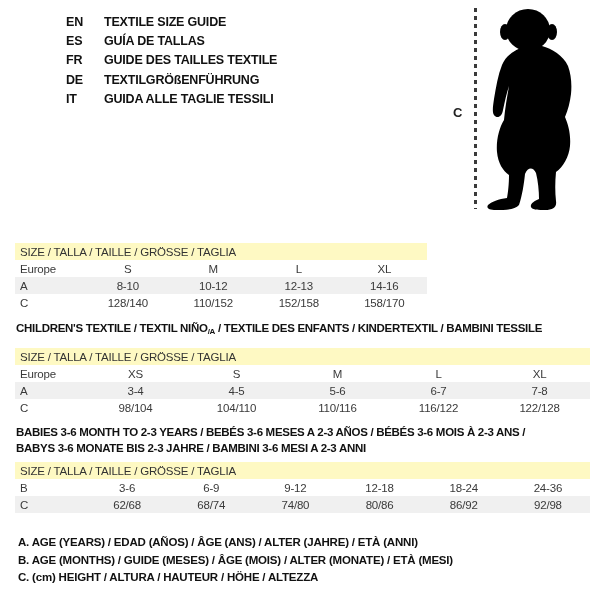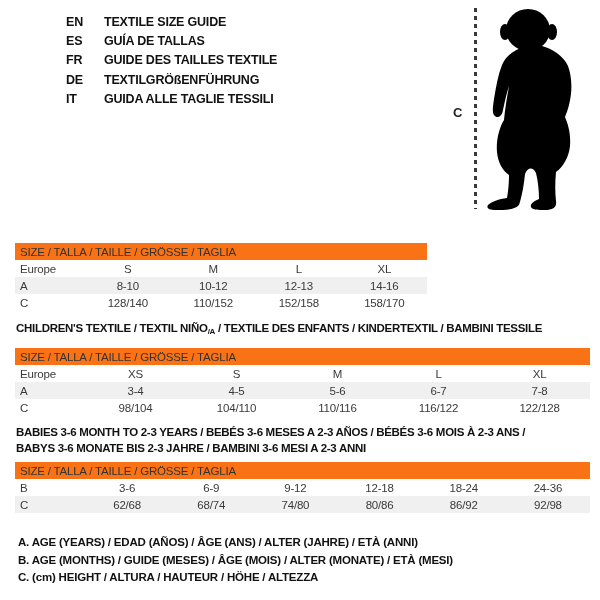--- a/index.html
+++ b/index.html
@@ -16,21 +16,21 @@
   .dotted-line{position:absolute;left:34px;top:8px;width:3px;height:201px;
     background:repeating-linear-gradient(to bottom,#3a3a3a 0 4px,transparent 4px 8px);}
   .height-label{position:absolute;left:13px;top:105px;font-weight:bold;font-size:13px;color:#222;}
   .baby{position:absolute;left:44px;top:5px;}
   
   .tbl-title{position:absolute;left:16px;font-weight:bold;font-size:11.5px;color:#111;letter-spacing:-0.3px;line-height:16px;white-space:nowrap;}
   .sub{font-size:8px;vertical-align:-2px;}
   
   table.size-table{position:absolute;left:15px;border-collapse:collapse;table-layout:fixed;
     font-size:11.5px;color:#3a3a3a;letter-spacing:-0.2px;}
-  table.size-table th{background:#f97316;color:#333;text-align:left;font-weight:normal;
+  table.size-table th{background:#fef9c3;color:#333;text-align:left;font-weight:normal;
     height:17px;padding:0 0 0 5px;font-size:11.5px;}
   table.size-table td{height:17px;padding:0;text-align:center;vertical-align:middle;}
   table.size-table td.lbl{text-align:left;padding-left:5px;}
   table.size-table tr.shaded td{background:#f0f0f0;}
   
   .footnotes{position:absolute;left:18px;top:534px;}
   .footnote{font-weight:bold;font-size:11.5px;line-height:17.5px;color:#111;letter-spacing:-0.2px;white-space:nowrap;}
 </style>
 </head>
 <body>

